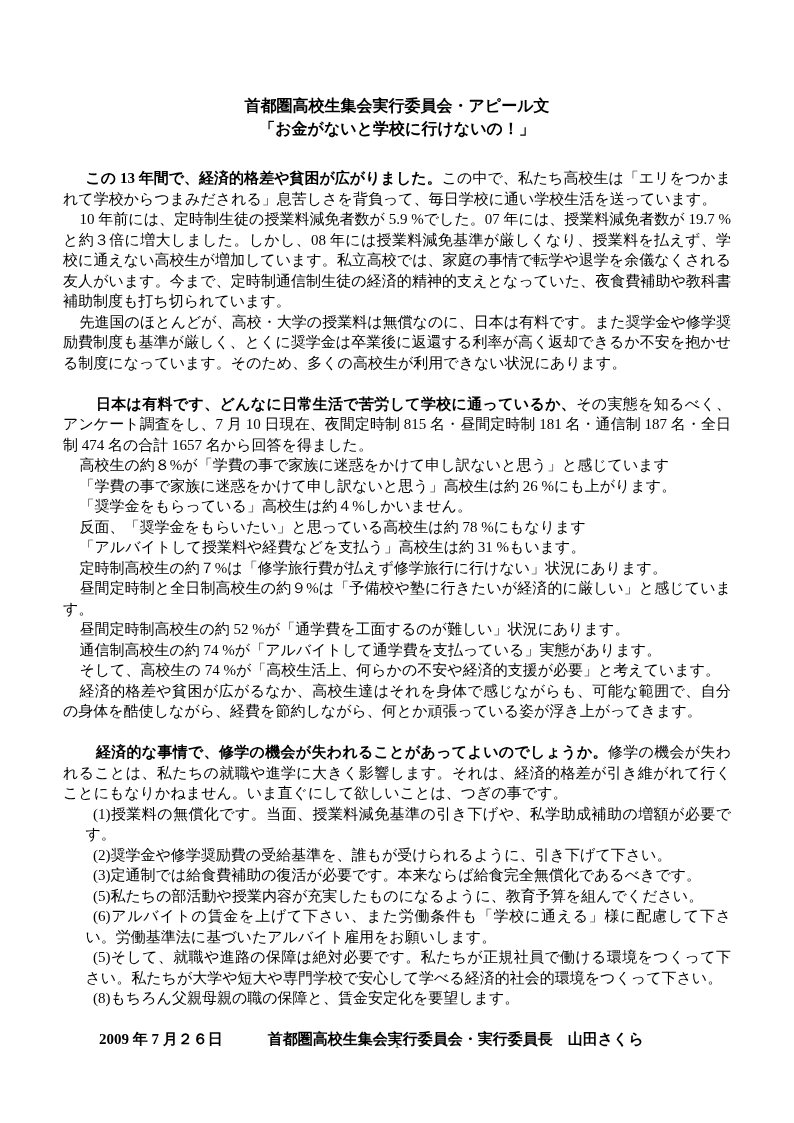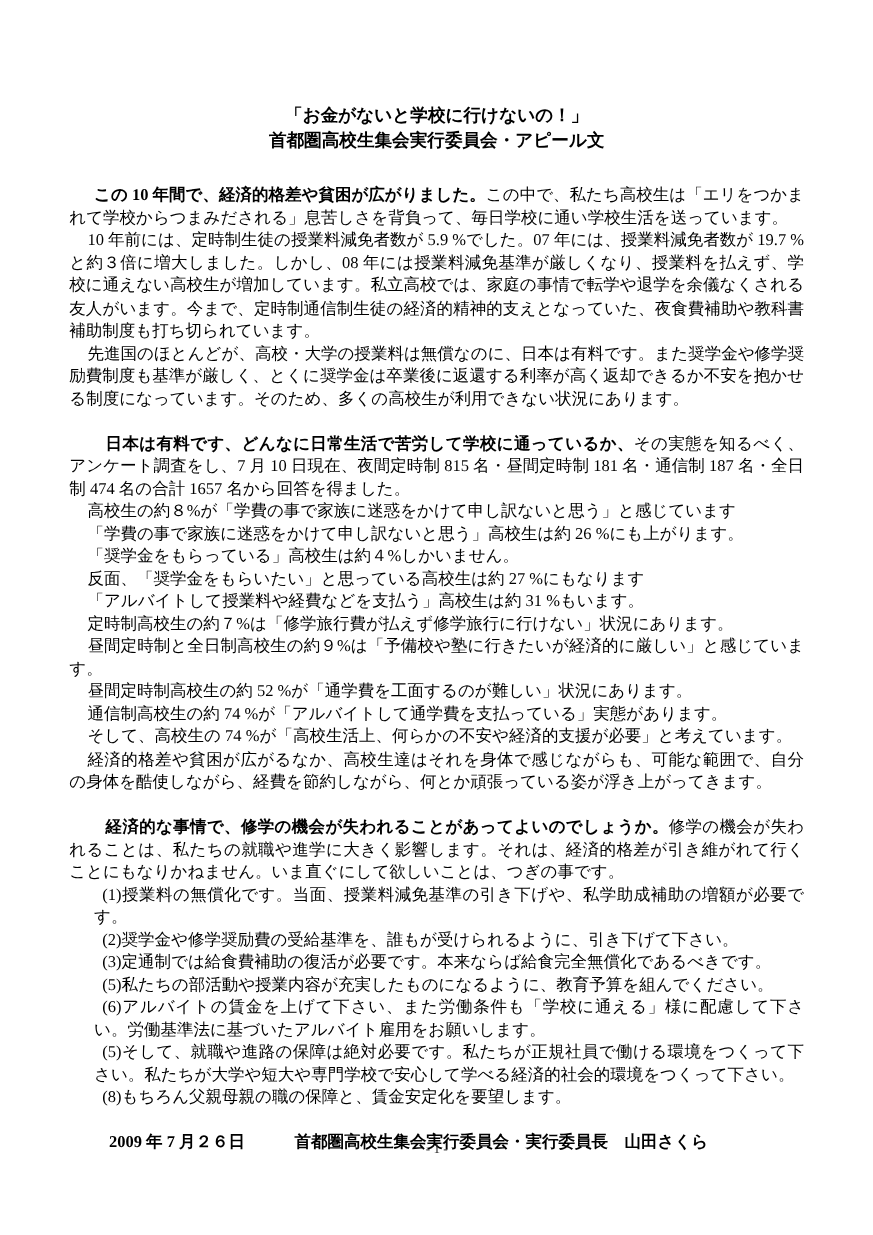--- a/index.html
+++ b/index.html
@@ -63,38 +63,38 @@
     color: #222222;
   }
   b { font-weight: bold; }
 </style>
 </head>
 <body>
 
 <div class="page">
 
   <div class="title-block">
+    <p>首都圏高校生集会実行委員会・アピール文</p>
     <p>「お金がないと学校に行けないの！」</p>
-    <p>首都圏高校生集会実行委員会・アピール文</p>
   </div>
 
-  <p class="para lead-para"><b>この 10 年間で、経済的格差や貧困が広がりました。</b><span>この中で、私たち高校生は「エリをつかまれて学校からつまみだされる」息苦しさを背負って、毎日学校に通い学校生活を送っています。</span></p>
+  <p class="para lead-para"><b>この 13 年間で、経済的格差や貧困が広がりました。</b><span>この中で、私たち高校生は「エリをつかまれて学校からつまみだされる」息苦しさを背負って、毎日学校に通い学校生活を送っています。</span></p>
 
   <p class="para"><span>10 年前には、定時制生徒の授業料減免者数が 5.9 %でした。07 年には、授業料減免者数が 19.7 %と約３倍に増大しました。しかし、08 年には授業料減免基準が厳しくなり、授業料を払えず、学校に通えない高校生が増加しています。私立高校では、家庭の事情で転学や退学を余儀なくされる友人がいます。今まで、定時制通信制生徒の経済的精神的支えとなっていた、夜食費補助や教科書補助制度も打ち切られています。</span></p>
 
   <p class="para"><span>先進国のほとんどが、高校・大学の授業料は無償なのに、日本は有料です。また奨学金や修学奨励費制度も基準が厳しく、とくに奨学金は卒業後に返還する利率が高く返却できるか不安を抱かせる制度になっています。そのため、多くの高校生が利用できない状況にあります。</span></p>
 
   <div class="blank-line"></div>
 
   <p class="para lead-para-deep"><b>日本は有料です、どんなに日常生活で苦労して学校に通っているか、</b><span>その実態を知るべく、アンケート調査をし、7 月 10 日現在、夜間定時制 815 名・昼間定時制 181 名・通信制 187 名・全日制 474 名の合計 1657 名から回答を得ました。</span></p>
 
   <p class="survey-line">高校生の約８%が「学費の事で家族に迷惑をかけて申し訳ないと思う」と感じています</p>
   <p class="survey-line">「学費の事で家族に迷惑をかけて申し訳ないと思う」高校生は約 26 %にも上がります。</p>
   <p class="survey-line">「奨学金をもらっている」高校生は約４%しかいません。</p>
-  <p class="survey-line">反面、「奨学金をもらいたい」と思っている高校生は約 27 %にもなります</p>
+  <p class="survey-line">反面、「奨学金をもらいたい」と思っている高校生は約 78 %にもなります</p>
   <p class="survey-line">「アルバイトして授業料や経費などを支払う」高校生は約 31 %もいます。</p>
   <p class="survey-line">定時制高校生の約７%は「修学旅行費が払えず修学旅行に行けない」状況にあります。</p>
   <p class="survey-line">昼間定時制と全日制高校生の約９%は「予備校や塾に行きたいが経済的に厳しい」と感じています。</p>
   <p class="survey-line">昼間定時制高校生の約 52 %が「通学費を工面するのが難しい」状況にあります。</p>
   <p class="survey-line">通信制高校生の約 74 %が「アルバイトして通学費を支払っている」実態があります。</p>
   <p class="survey-line">そして、高校生の 74 %が「高校生活上、何らかの不安や経済的支援が必要」と考えています。</p>
 
   <p class="para"><span>経済的格差や貧困が広がるなか、高校生達はそれを身体で感じながらも、可能な範囲で、自分の身体を酷使しながら、経費を節約しながら、何とか頑張っている姿が浮き上がってきます。</span></p>
 
   <div class="blank-line"></div>

